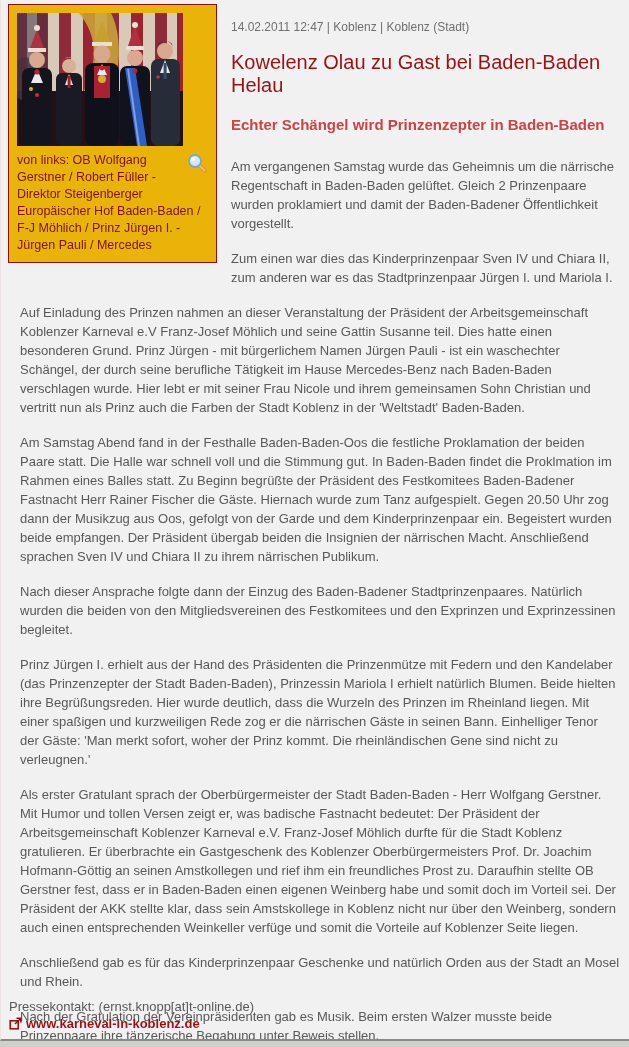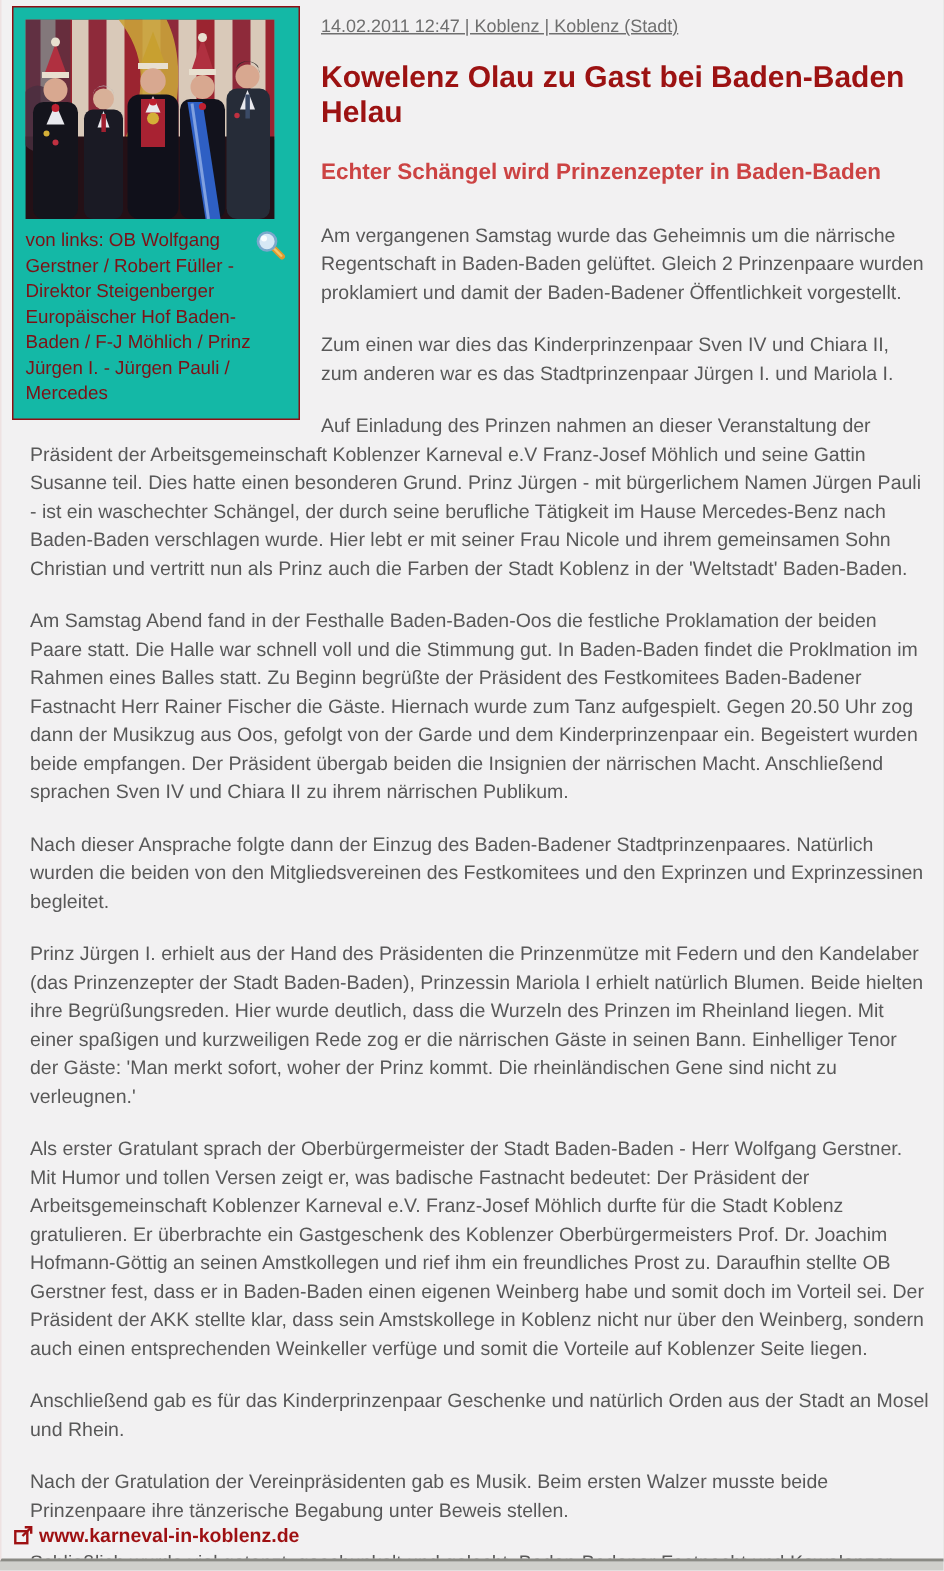--- a/index.html
+++ b/index.html
@@ -15,23 +15,23 @@
     box-sizing:border-box;
     background:#f2f1f2;
     border-bottom:2px solid #8a8a84;
     border-left:1px solid #eee2e2;
     padding:4px 9px 0 7px;
     overflow:hidden;
   }
   
   .photo-box{
     float:left;
-    width:192px;
+    width:209px;
     box-sizing:border-box;
-    background:#14b8a6;
+    background:#eab308;
     border:1px solid #8f0e14;
     padding:8px;
     margin:0 14px 12px 0;
     cursor:pointer;
   }
   .photo{display:block;width:166px;height:133px;}
   .caption{
     margin-top:6px;
     font-size:12.5px;
     line-height:17px;
@@ -39,30 +39,29 @@
   }
   .zoom-icon{
     float:right;
     width:22px;height:22px;
     margin:0 0 2px 4px;
     cursor:pointer;
   }
   .zoom-icon svg{display:block;}
   
   .meta{
-    margin:6px 0 0;
+    margin:16px 0 0;
     font-size:12px;
     color:#6f6f6f;
-    text-decoration:underline;
   }
   h1.headline{
     margin:17px 0 0;
     font-size:20px;
     line-height:23px;
-    font-weight:bold;
+    font-weight:normal;
     color:#9c1212;
   }
   h2.subheadline{
     margin:19px 0 0;
     font-size:15px;
     line-height:18px;
     font-weight:bold;
     color:#cc4343;
   }
   .article p{
@@ -180,20 +179,21 @@
     <p>Am Samstag Abend fand in der Festhalle Baden-Baden-Oos die festliche Proklamation der beiden Paare statt. Die Halle war schnell voll und die Stimmung gut. In Baden-Baden findet die Proklmation im Rahmen eines Balles statt. Zu Beginn begrüßte der Präsident des Festkomitees Baden-Badener Fastnacht Herr Rainer Fischer die Gäste. Hiernach wurde zum Tanz aufgespielt. Gegen 20.50 Uhr zog dann der Musikzug aus Oos, gefolgt von der Garde und dem Kinderprinzenpaar ein. Begeistert wurden beide empfangen. Der Präsident übergab beiden die Insignien der närrischen Macht. Anschließend sprachen Sven IV und Chiara II zu ihrem närrischen Publikum.</p>
     <p>Nach dieser Ansprache folgte dann der Einzug des Baden-Badener Stadtprinzenpaares. Natürlich wurden die beiden von den Mitgliedsvereinen des Festkomitees und den Exprinzen und Exprinzessinen begleitet.</p>
     <p>Prinz Jürgen I. erhielt aus der Hand des Präsidenten die Prinzenmütze mit Federn und den Kandelaber (das Prinzenzepter der Stadt Baden-Baden), Prinzessin Mariola I erhielt natürlich Blumen. Beide hielten ihre Begrüßungsreden. Hier wurde deutlich, dass die Wurzeln des Prinzen im Rheinland liegen. Mit einer spaßigen und kurzweiligen Rede zog er die närrischen Gäste in seinen Bann. Einhelliger Tenor der Gäste: 'Man merkt sofort, woher der Prinz kommt. Die rheinländischen Gene sind nicht zu verleugnen.'</p>
     <p>Als erster Gratulant sprach der Oberbürgermeister der Stadt Baden-Baden - Herr Wolfgang Gerstner. Mit Humor und tollen Versen zeigt er, was badische Fastnacht bedeutet: Der Präsident der Arbeitsgemeinschaft Koblenzer Karneval e.V. Franz-Josef Möhlich durfte für die Stadt Koblenz gratulieren. Er überbrachte ein Gastgeschenk des Koblenzer Oberbürgermeisters Prof. Dr. Joachim Hofmann-Göttig an seinen Amstkollegen und rief ihm ein freundliches Prost zu. Daraufhin stellte OB Gerstner fest, dass er in Baden-Baden einen eigenen Weinberg habe und somit doch im Vorteil sei. Der Präsident der AKK stellte klar, dass sein Amstskollege in Koblenz nicht nur über den Weinberg, sondern auch einen entsprechenden Weinkeller verfüge und somit die Vorteile auf Koblenzer Seite liegen.</p>
     <p>Anschließend gab es für das Kinderprinzenpaar Geschenke und natürlich Orden aus der Stadt an Mosel und Rhein.</p>
     <p>Nach der Gratulation der Vereinpräsidenten gab es Musik. Beim ersten Walzer musste beide Prinzenpaare ihre tänzerische Begabung unter Beweis stellen.</p>
     <p>Schließlich wurde viel getanzt, geschunkelt und gelacht. Baden-Badener Fastnacht und Kowelenzer Karneval waren an diesem Abend ein tolles Gespann und so verwunderte es niemanden, dass bis tief in die Nacht gefeiert wurde. Man war sich einig, dass dies nicht das letzte gemeinsame Treffen war. Spätestens bei der BUGA wird man sich in Koblenz wiedersehen.</p>
   </div>
 
   <div class="footer">
+    <div>Pressekontakt: (ernst.knopp[at]t-online.de)</div>
     <div class="linkline">
       <span class="ext-icon">
         <svg viewBox="0 0 13 13" width="13" height="13" xmlns="http://www.w3.org/2000/svg">
           <rect x="1.2" y="3.8" width="8" height="8" fill="none" stroke="#9e1012" stroke-width="1.6"></rect>
           <path d="M6 7 L11.3 1.7" stroke="#9e1012" stroke-width="1.6" fill="none"></path>
           <path d="M7.5 1.2 h4.3 v4.3" fill="none" stroke="#9e1012" stroke-width="1.6"></path>
         </svg>
       </span>
       <a class="weblink" href="#">www.karneval-in-koblenz.de</a>
     </div>

